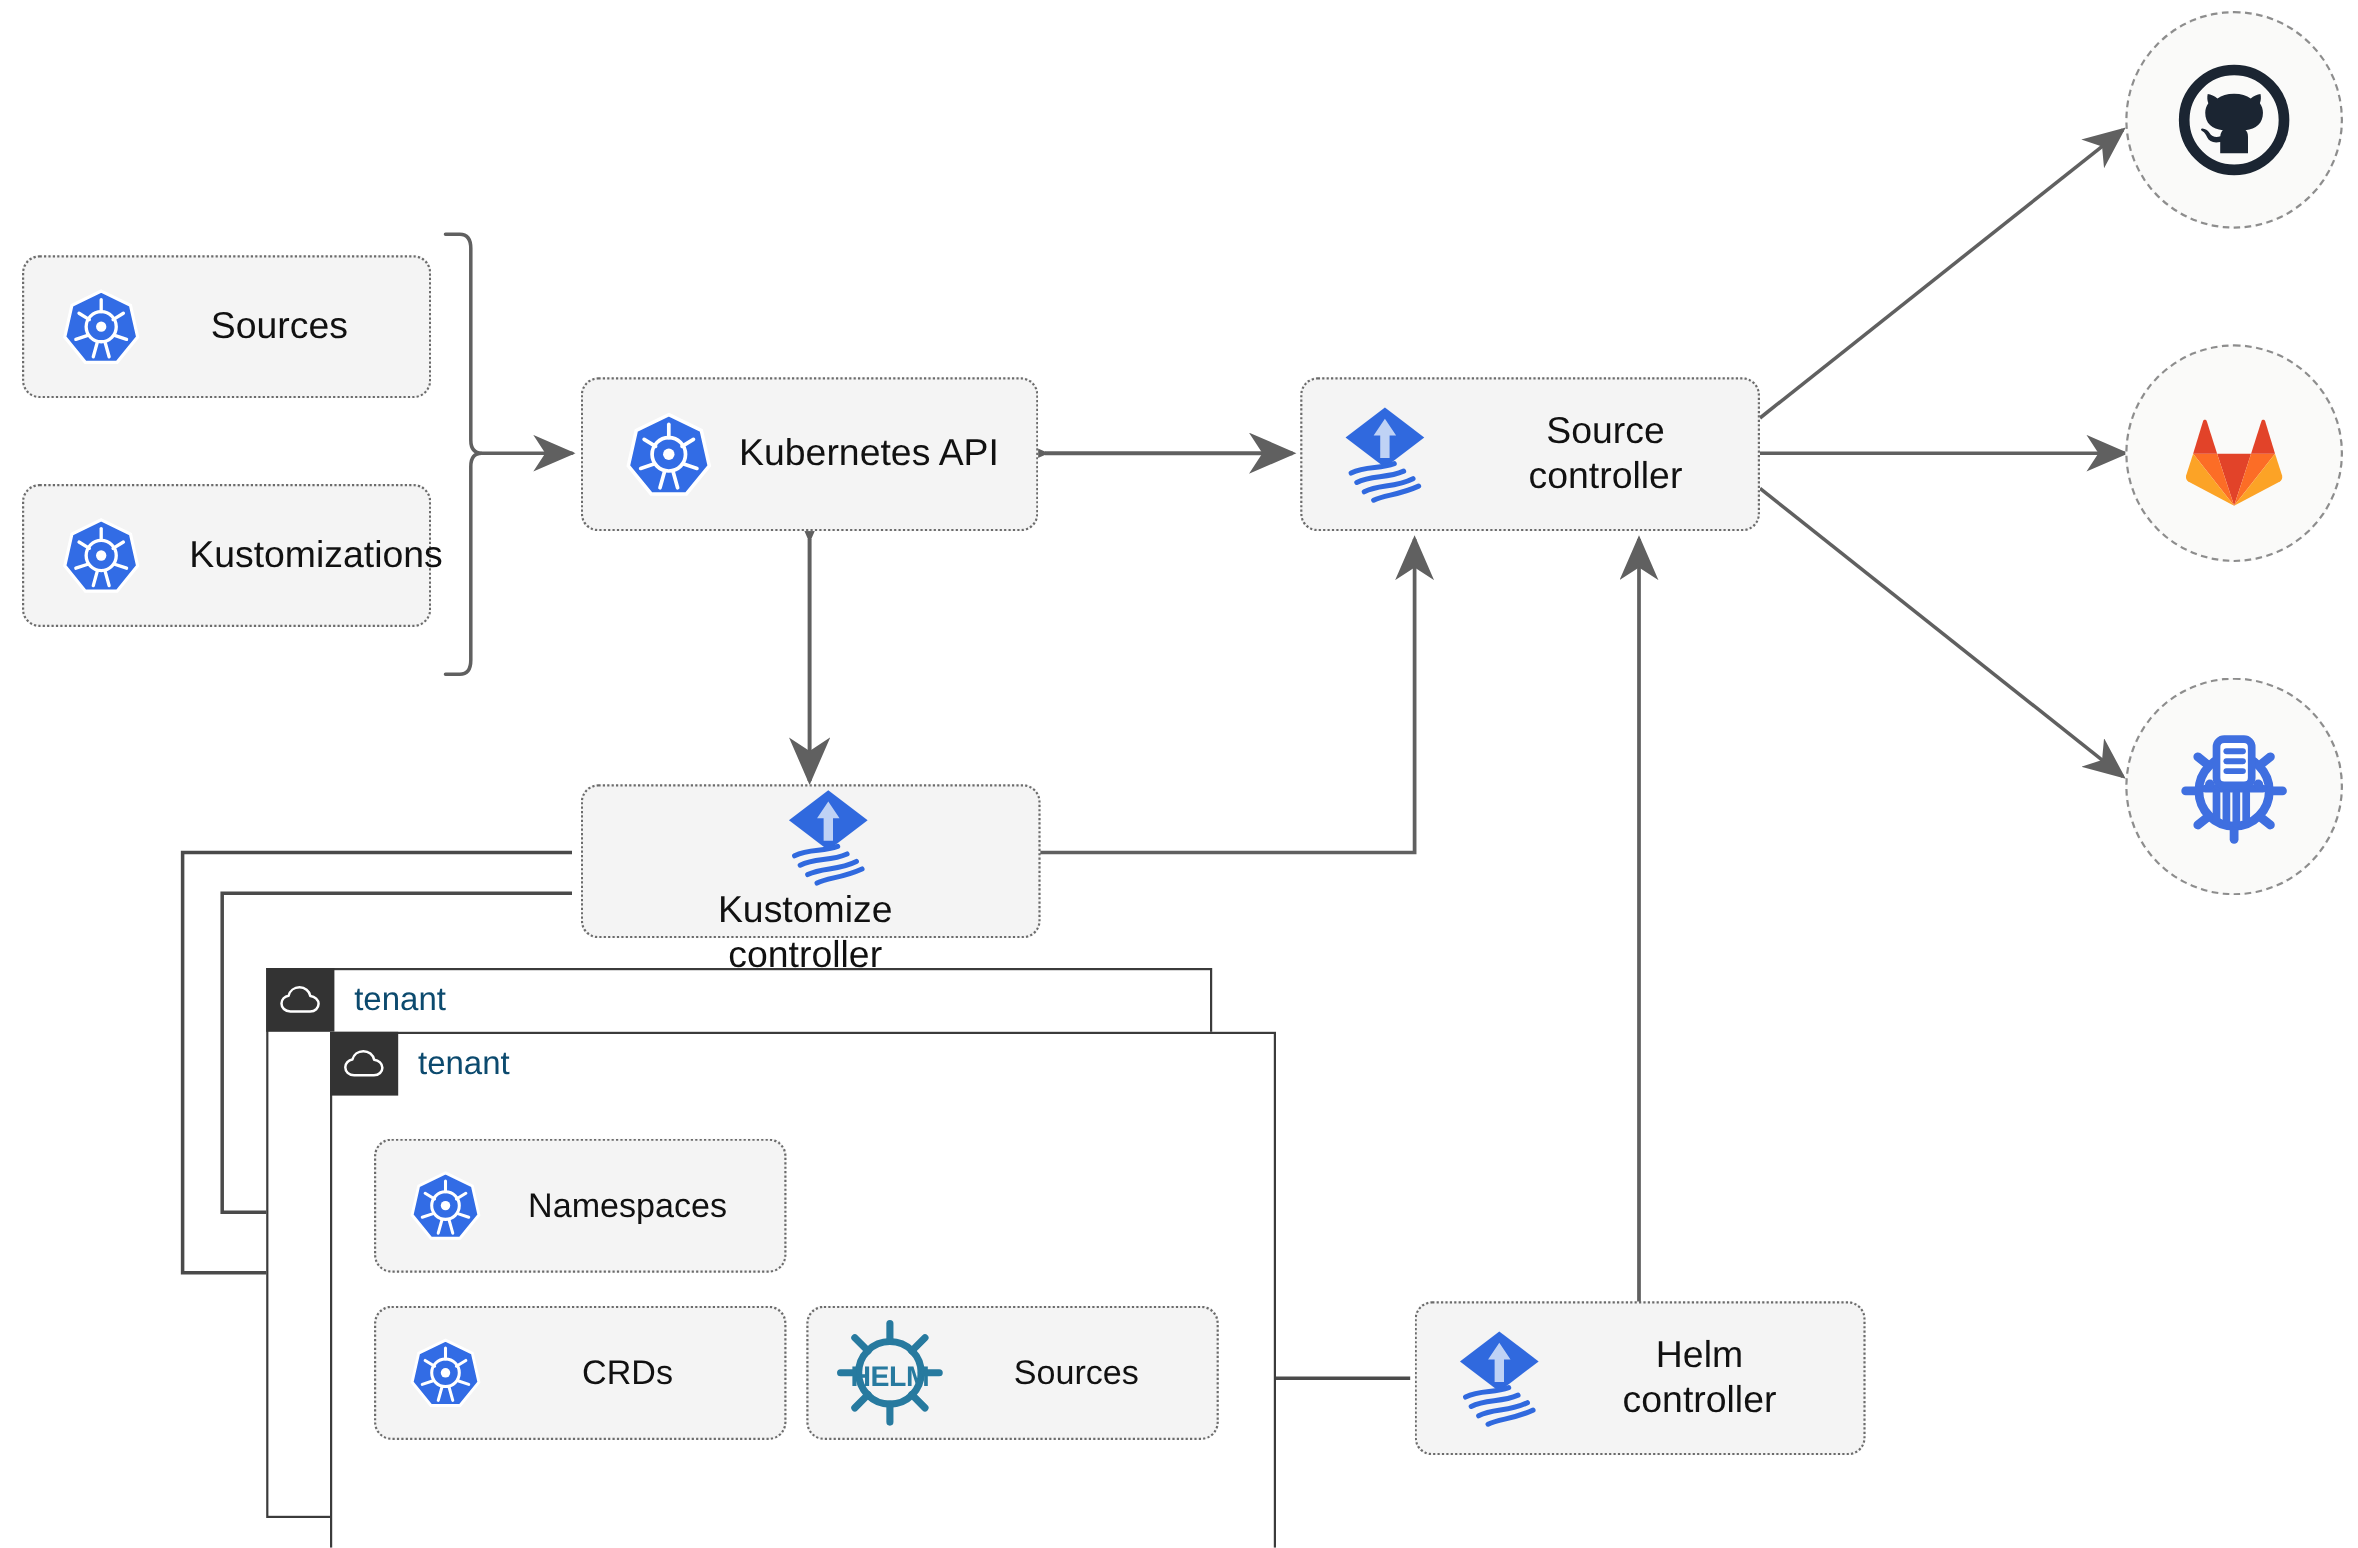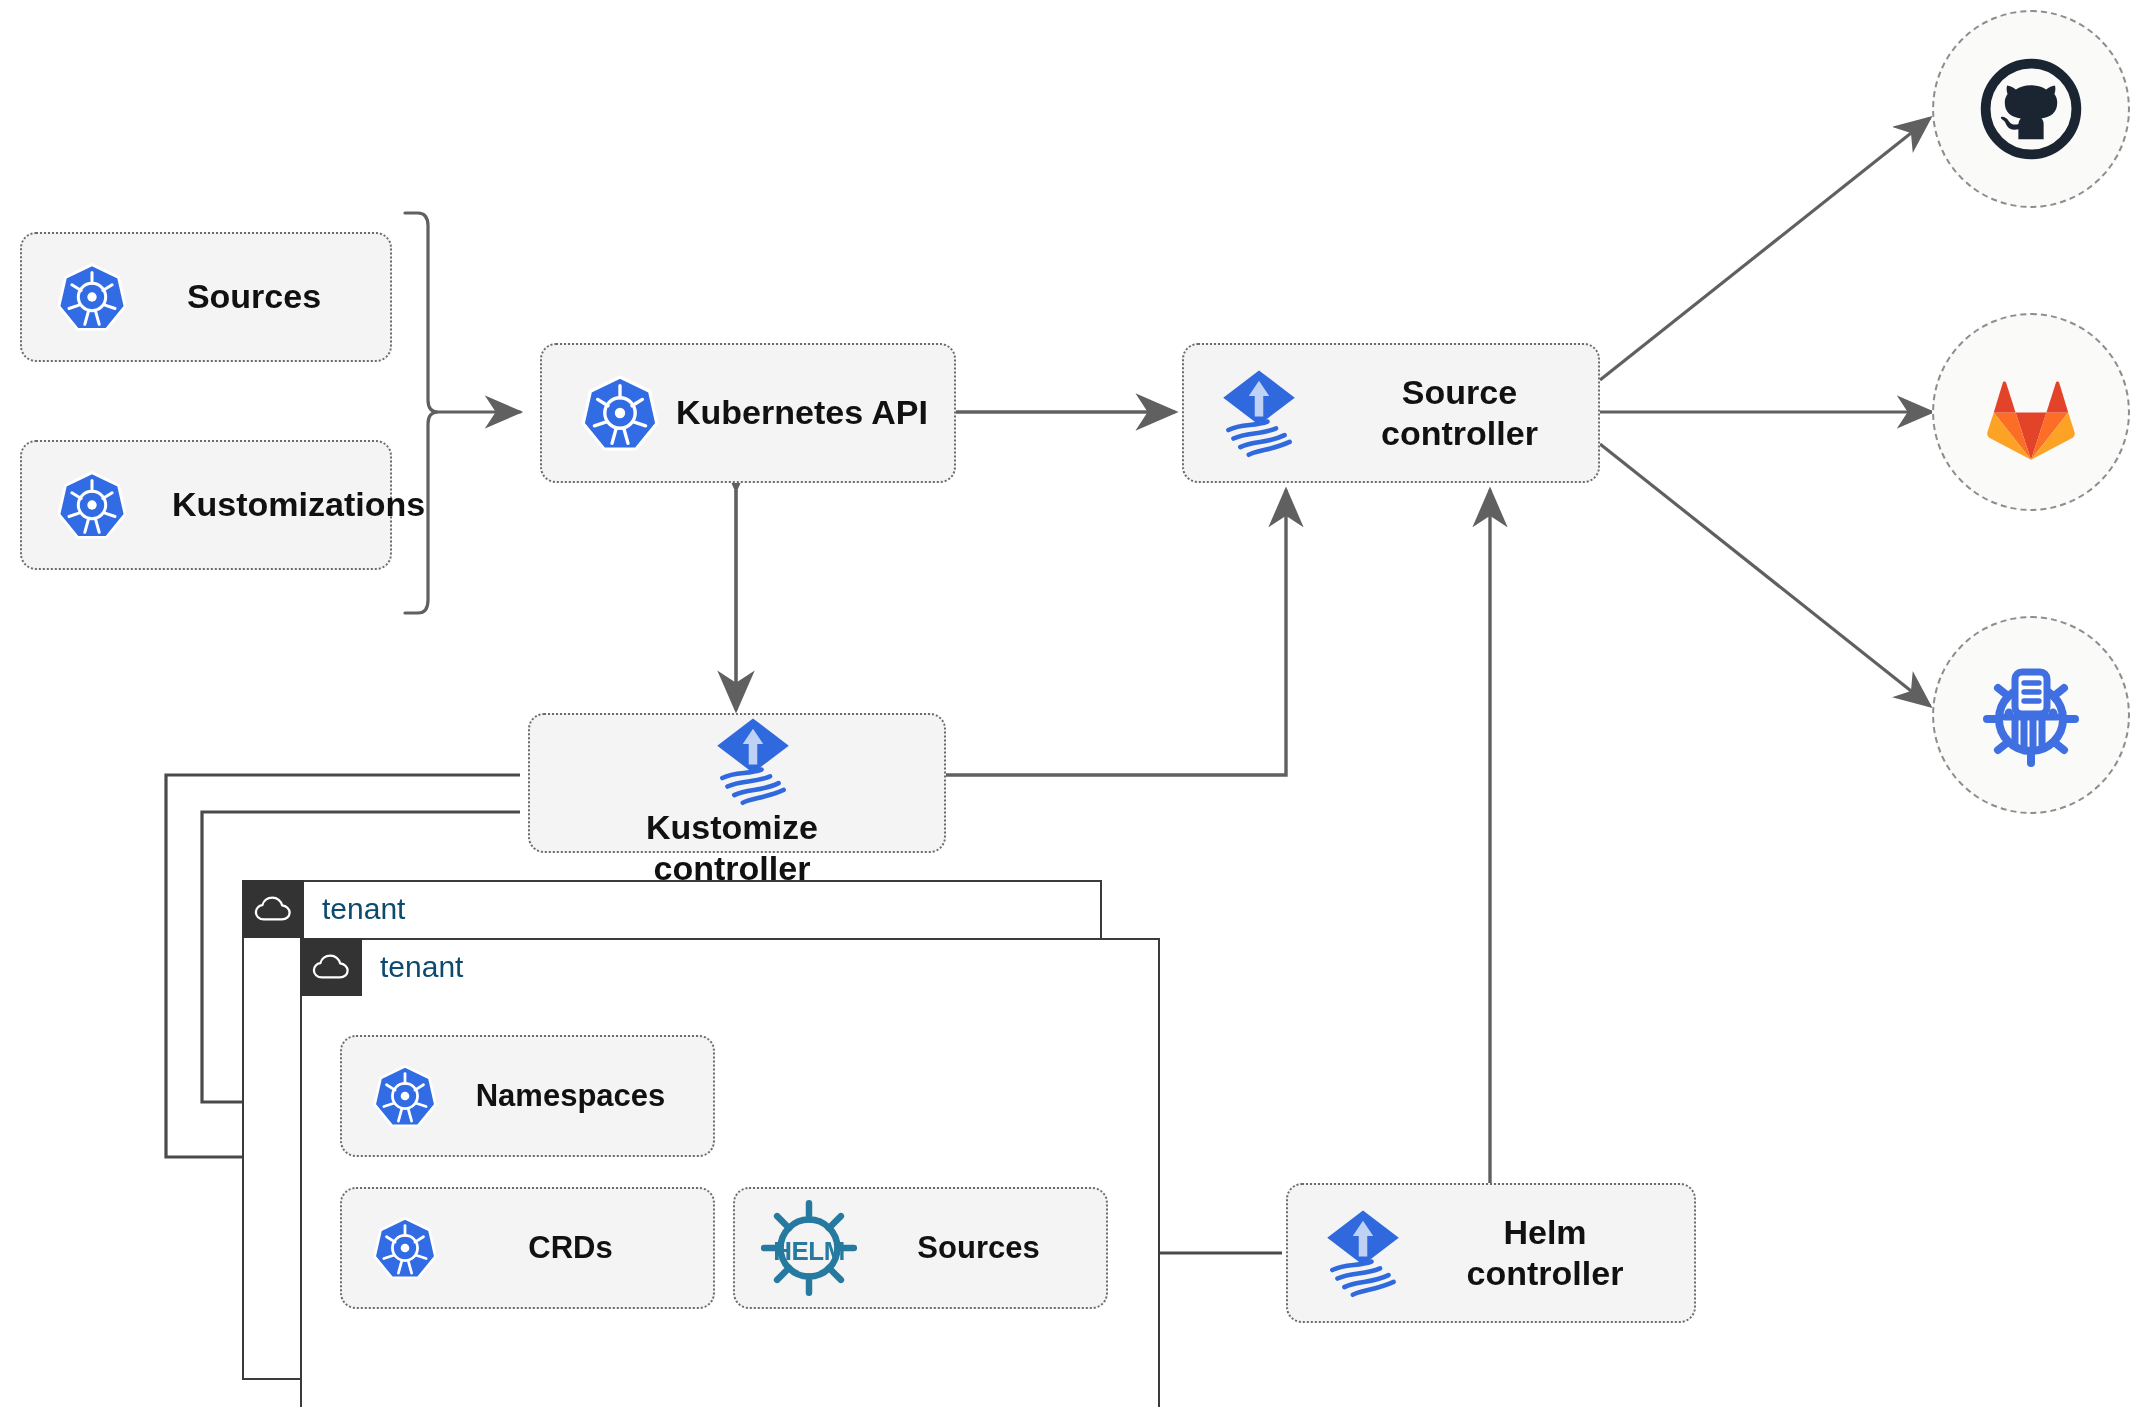--- a/index.html
+++ b/index.html
@@ -21,21 +21,20 @@
   .node .ico{flex:0 0 auto;display:flex;align-items:center;justify-content:center;}
   .node .lbl{
     flex:1 1 auto;
     text-align:center;
     color:#111111;
     font-size:34px;
     line-height:1.22;
     font-family:"Liberation Sans",sans-serif;
     white-space:pre-line;
     padding-right:10px;
-    font-weight:bold;
   }
   .node.small .lbl{font-size:31px;}
 
   
   .circle{
     position:absolute;
     box-sizing:border-box;
     border:2.5px dashed #8d8d8d;
     border-radius:50%;
     background:#fafaf9;
@@ -191,21 +190,21 @@
           <line x1="40" y1="88" x2="45" y2="70"></line>
           <line x1="18" y1="66" x2="33" y2="61"></line>
           <line x1="22" y1="33" x2="35" y2="41"></line>
         </g>
         <circle cx="50" cy="50" r="6.5" fill="#ffffff"></circle>
       </svg>
     </span>
     <span class="lbl">Kustomizations</span>
   </div>
 
-  <div class="node" style="left:540px;top:343px;width:416px;height:140px;">
+  <div class="node" style="left:528px;top:343px;width:416px;height:140px;">
     <span class="ico" style="margin-left:38px;">
       <svg width="80" height="80" viewBox="0 0 100 100">
         <polygon points="50,5 87,23 96,63 70,95 30,95 4,63 13,23" fill="#326CE5" stroke="#ffffff" stroke-width="4"></polygon>
         <g fill="none" stroke="#ffffff" stroke-width="4.2" stroke-linecap="round">
           <circle cx="50" cy="50" r="19"></circle>
           <line x1="50" y1="16" x2="50" y2="31"></line>
           <line x1="78" y1="33" x2="65" y2="41"></line>
           <line x1="82" y1="66" x2="67" y2="61"></line>
           <line x1="60" y1="88" x2="55" y2="70"></line>
           <line x1="40" y1="88" x2="45" y2="70"></line>

